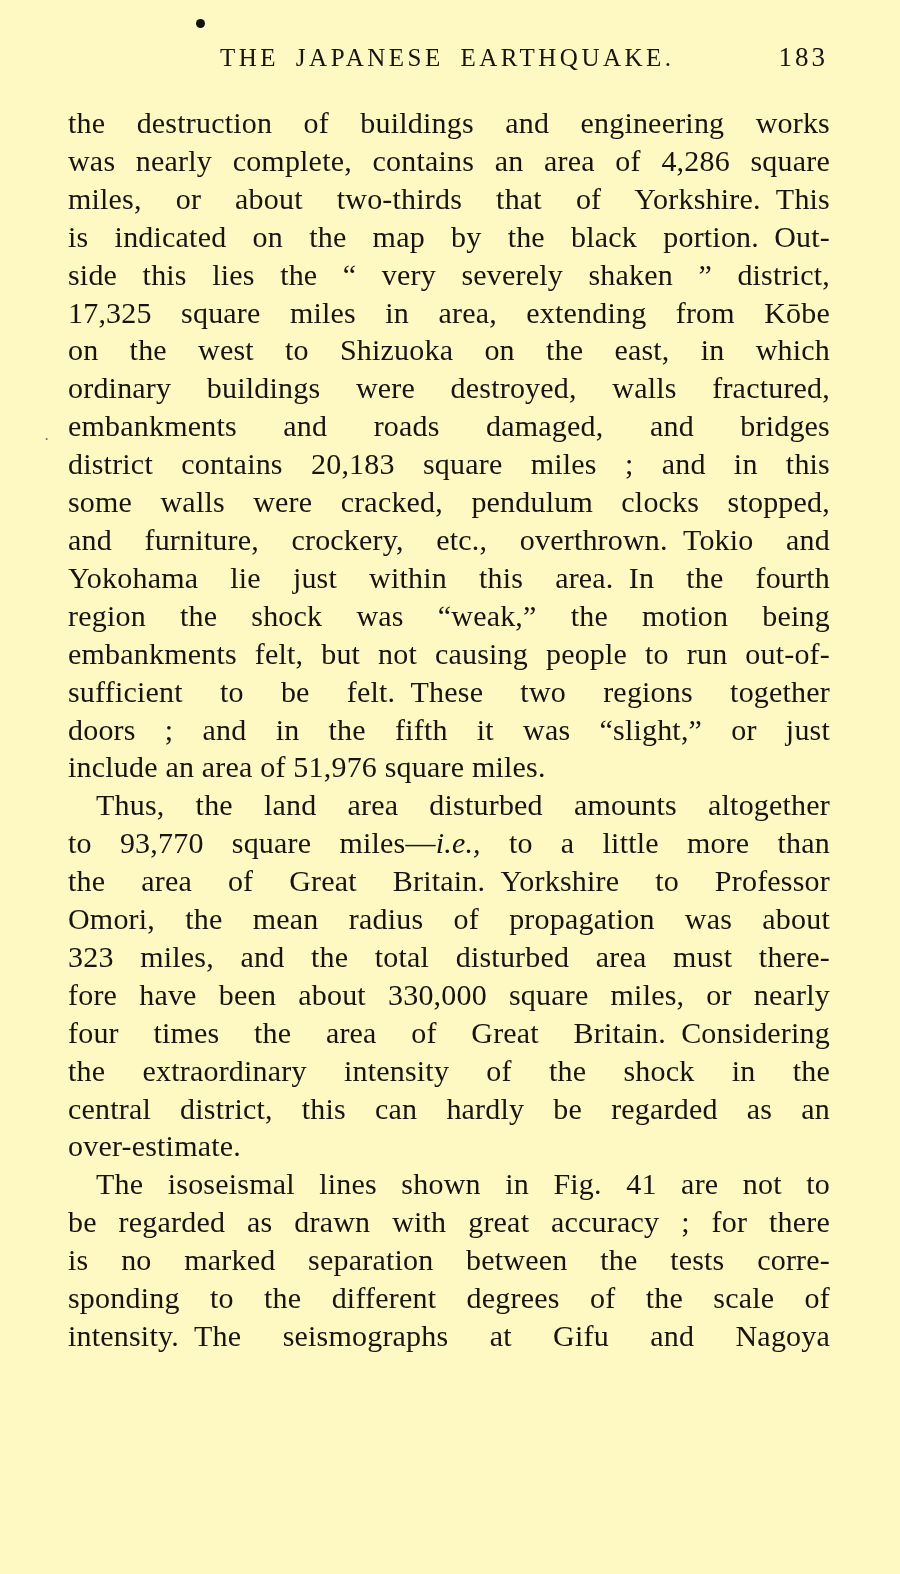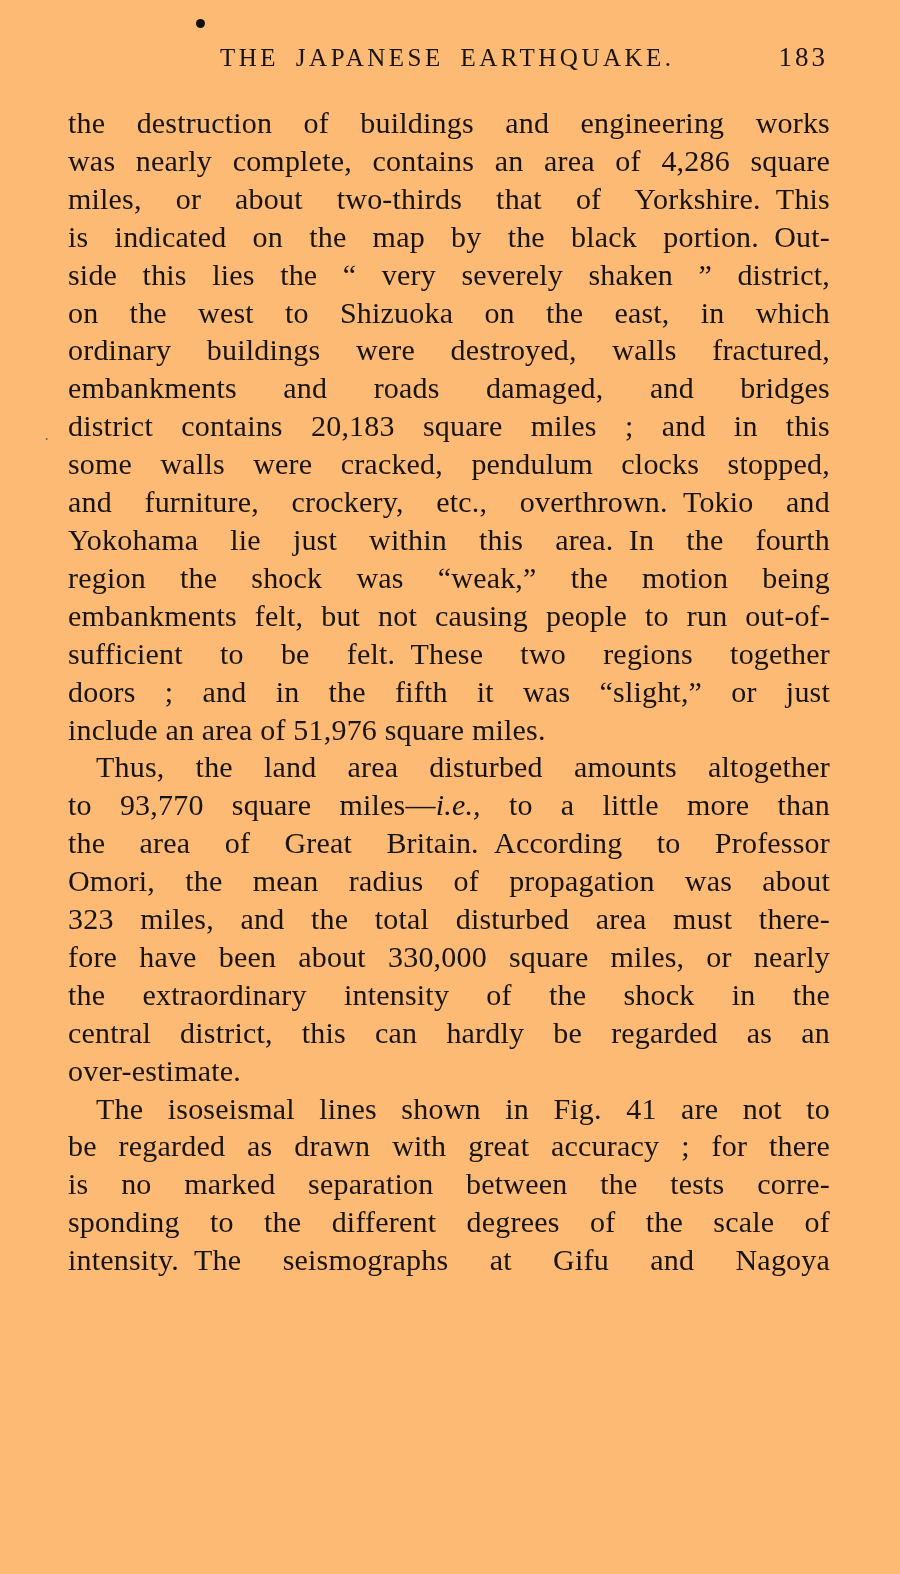--- a/index.html
+++ b/index.html
@@ -11,21 +11,21 @@
     width: 900px;
     height: 1574px;
     position: relative;
     overflow: hidden;
     font-family: "Liberation Serif", serif;
     color: #181412;
   }
   .page {
     position: absolute;
     inset: 0;
-    background: #fdba74;
+    background: #fef9c3;
   }
   
   .ink-dot {
     position: absolute;
     left: 196px;
     top: 19px;
     width: 9px;
     height: 9px;
     border-radius: 50%;
     background: #121010;
@@ -90,38 +90,40 @@
   <div class="running-title">THE JAPANESE EARTHQUAKE.</div>
 
   <div class="page-number">183</div>
 
   <div class="body-text">
       <div class="line"><span>the destruction of buildings and engineering works</span></div>
       <div class="line"><span>was nearly complete, contains an area of 4,286 square</span></div>
       <div class="line"><span>miles, or about two-thirds that of Yorkshire. This</span></div>
       <div class="line"><span>is indicated on the map by the black portion. Out-</span></div>
       <div class="line"><span>side this lies the “ very severely shaken ” district,</span></div>
+      <div class="line"><span>17,325 square miles in area, extending from Kōbe</span></div>
       <div class="line"><span>on the west to Shizuoka on the east, in which</span></div>
       <div class="line"><span>ordinary buildings were destroyed, walls fractured,</span></div>
       <div class="line"><span>embankments and roads damaged, and bridges</span></div>
       <div class="line"><span>district contains 20,183 square miles ; and in this</span></div>
       <div class="line"><span>some walls were cracked, pendulum clocks stopped,</span></div>
       <div class="line"><span>and furniture, crockery, etc., overthrown. Tokio and</span></div>
       <div class="line"><span>Yokohama lie just within this area. In the fourth</span></div>
       <div class="line"><span>region the shock was “weak,” the motion being</span></div>
       <div class="line"><span>embankments felt, but not causing people to run out-of-</span></div>
       <div class="line"><span>sufficient to be felt. These two regions together</span></div>
       <div class="line"><span>doors ; and in the fifth it was “slight,” or just</span></div>
       <div class="line para-end"><span>include an area of 51,976 square miles.</span></div>
       <div class="line indent"><span>Thus, the land area disturbed amounts altogether</span></div>
       <div class="line"><span>to 93,770 square miles—</span><em>i.e.,</em><span> to a little more than</span></div>
-      <div class="line"><span>the area of Great Britain. According to Professor</span></div>
+      <div class="line"><span>the area of Great Britain. Yorkshire to Professor</span></div>
       <div class="line"><span>Omori, the mean radius of propagation was about</span></div>
       <div class="line"><span>323 miles, and the total disturbed area must there-</span></div>
       <div class="line"><span>fore have been about 330,000 square miles, or nearly</span></div>
+      <div class="line"><span>four times the area of Great Britain. Considering</span></div>
       <div class="line"><span>the extraordinary intensity of the shock in the</span></div>
       <div class="line"><span>central district, this can hardly be regarded as an</span></div>
       <div class="line para-end"><span>over-estimate.</span></div>
       <div class="line indent"><span>The isoseismal lines shown in Fig. 41 are not to</span></div>
       <div class="line"><span>be regarded as drawn with great accuracy ; for there</span></div>
       <div class="line"><span>is no marked separation between the tests corre-</span></div>
       <div class="line"><span>sponding to the different degrees of the scale of</span></div>
       <div class="line"><span>intensity. The seismographs at Gifu and Nagoya</span></div>
     </div>
 

